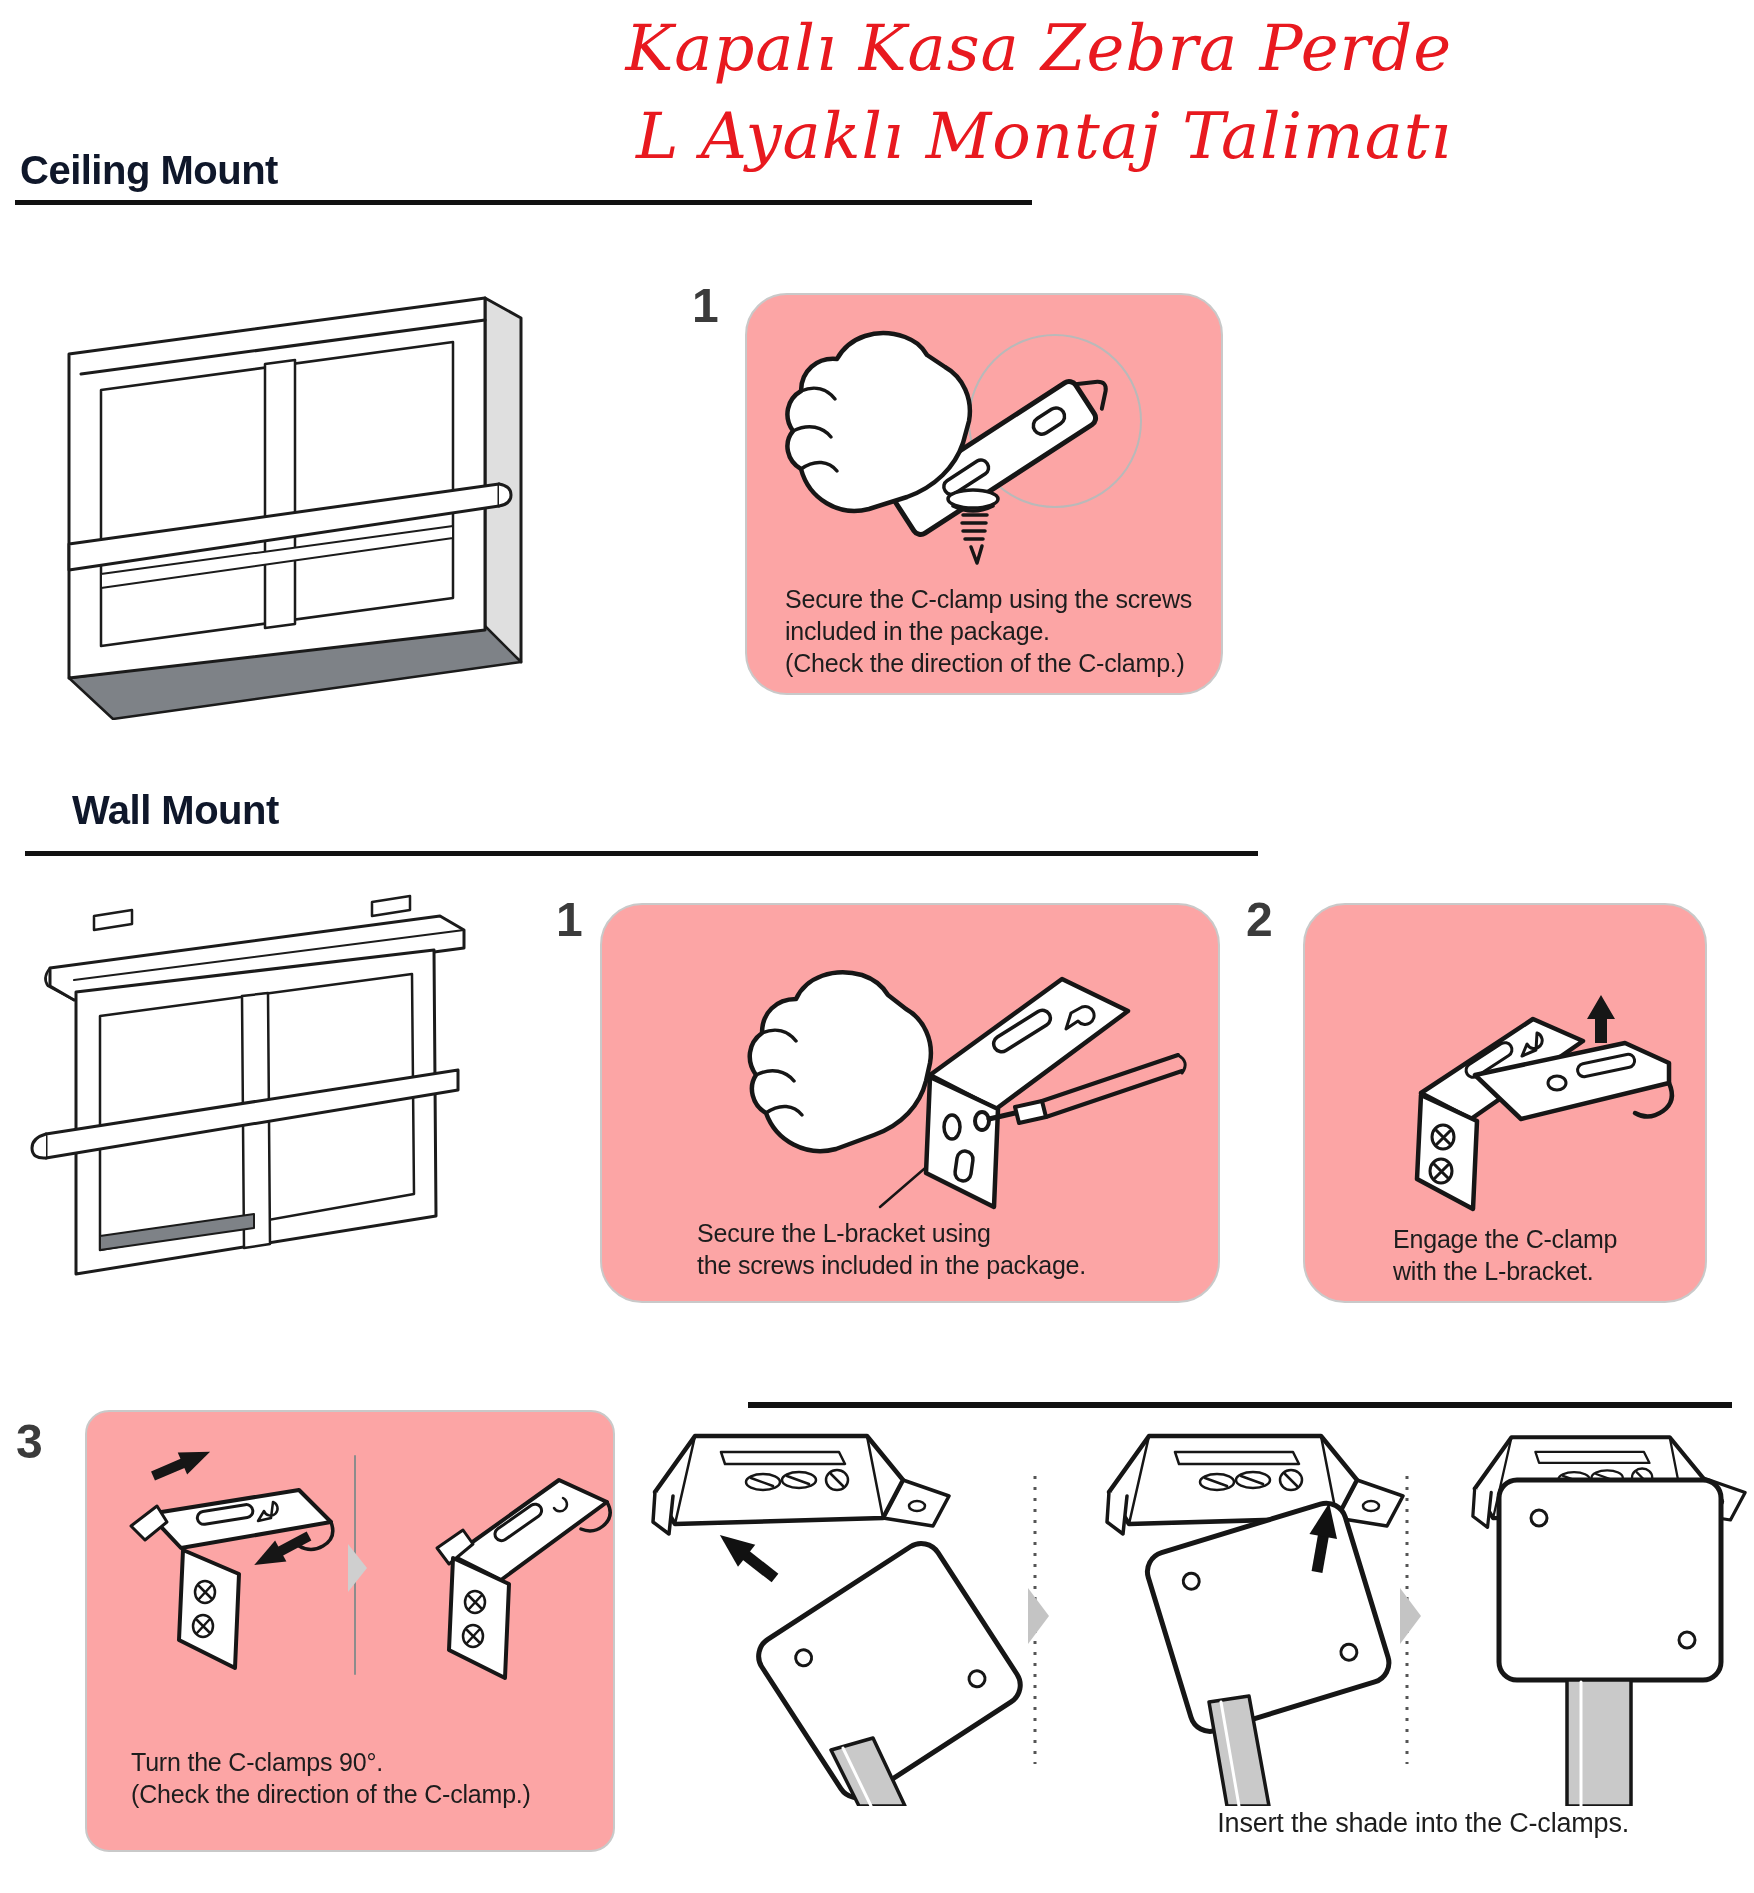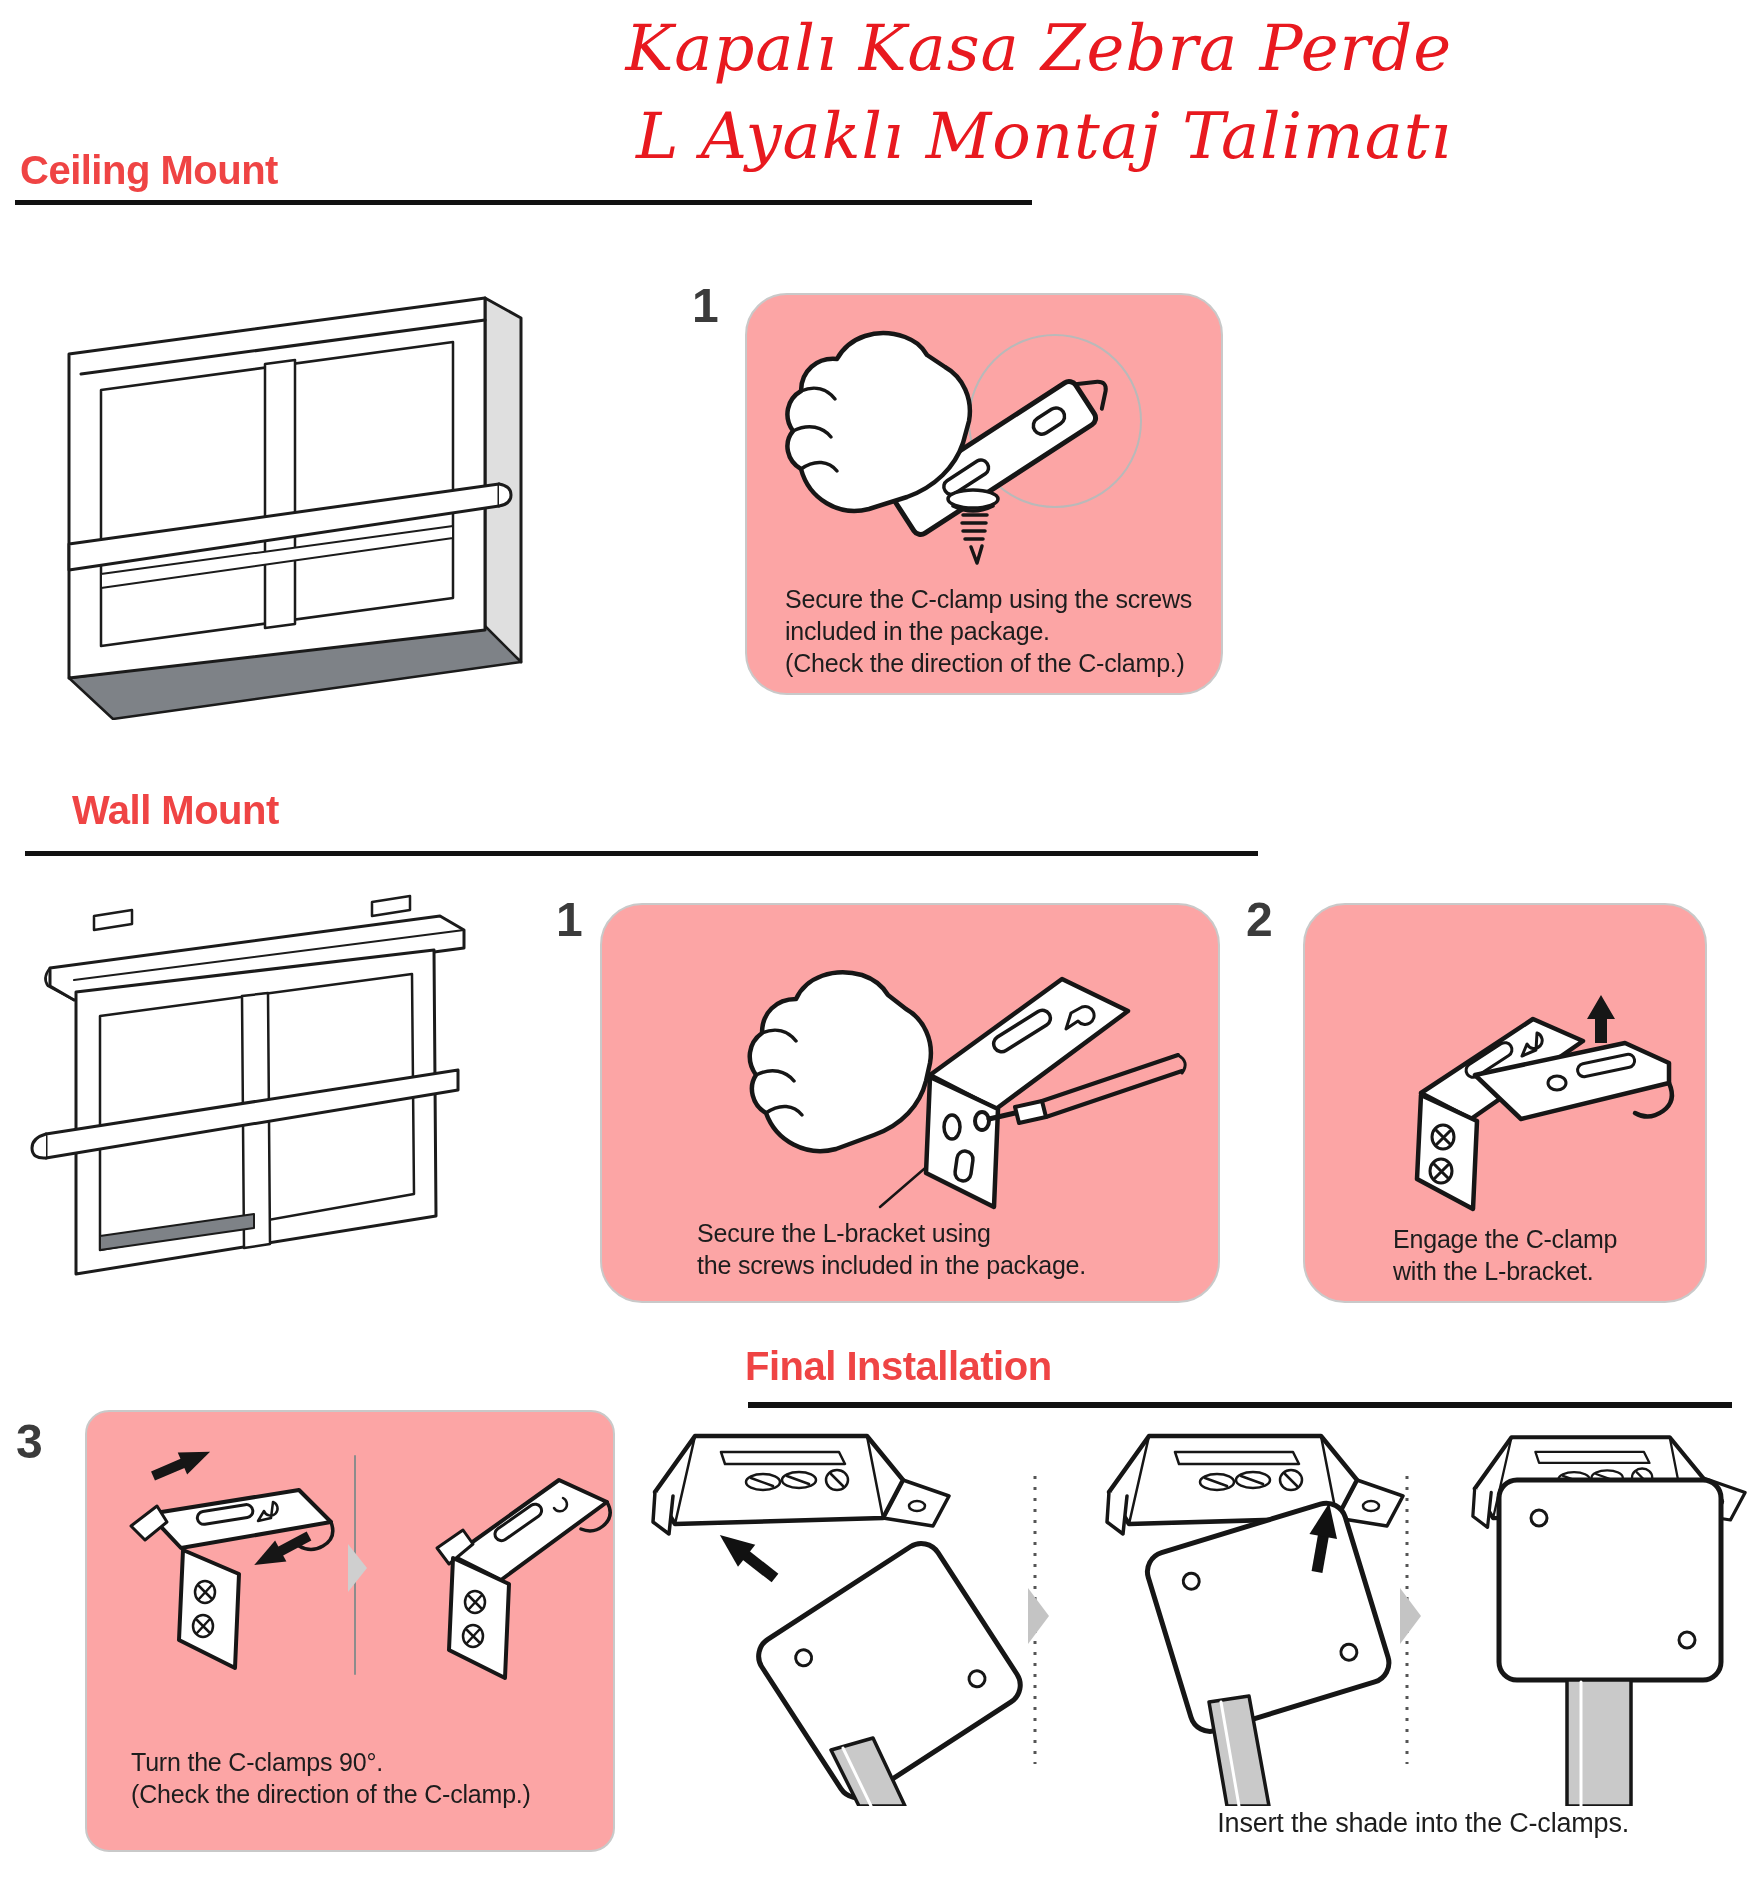--- a/index.html
+++ b/index.html
@@ -18,21 +18,21 @@
     font-style:italic;
     font-weight:500;
     font-size:64px;
     line-height:88px;
     color:#e8191f;
     letter-spacing:1px;
   }
   .sec-h{
     font-size:40px;
     font-weight:700;
-    color:#ef4444;
+    color:#0f172a;
     letter-spacing:-0.5px;
     white-space:nowrap;
     margin:0;
   }
   .rule{background:#111111;}
   .step-num{
     font-size:48px;
     font-weight:700;
     color:#3b3b3b;
   }
@@ -203,21 +203,20 @@
           </g>
         </g>
       </g>
     </svg>
     <div class="abs cap" style="left:88px;top:318px;">
       <div>Engage the C-clamp</div>
       <div>with the L-bracket.</div>
     </div>
   </div>
 
-  <h2 class="abs sec-h" style="left:745px;top:1344px;">Final Installation</h2>
   <div class="abs rule" style="left:748px;top:1402px;width:984px;height:6px;"></div>
 
   <div class="abs step-num" style="left:16px;top:1414px;">3</div>
 
   <div class="abs step-box" style="left:85px;top:1410px;width:530px;height:442px;border-radius:24px;">
     <svg class="abs" style="left:0px;top:16px;" width="526" height="300" viewBox="0 0 526 300">
       <defs>
         <g id="arrowB">
           <path d="M0,0 h34" stroke="#161616" stroke-width="10" fill="none" stroke-linecap="butt"></path>
           <polygon points="32,-12 62,0 32,12" fill="#161616" stroke="none"></polygon>

